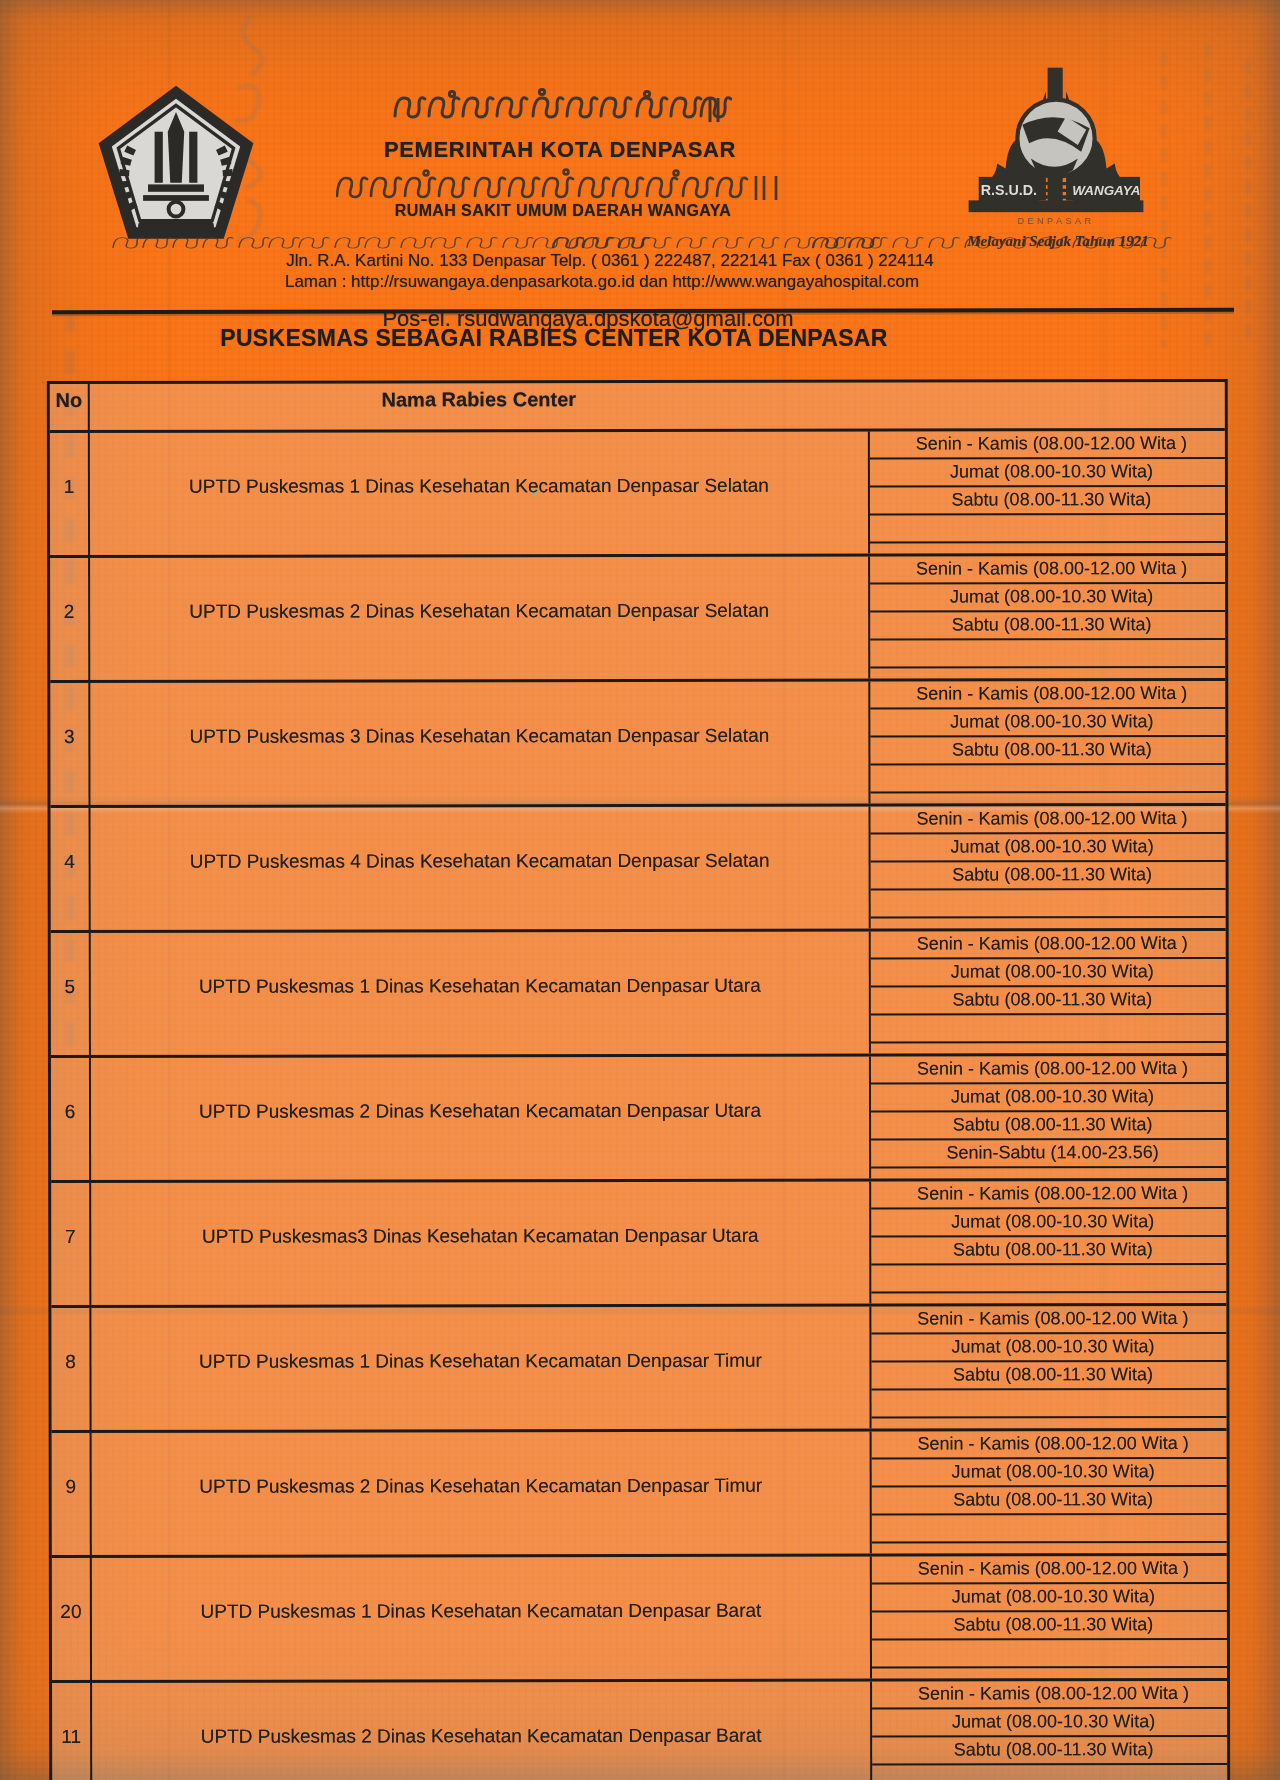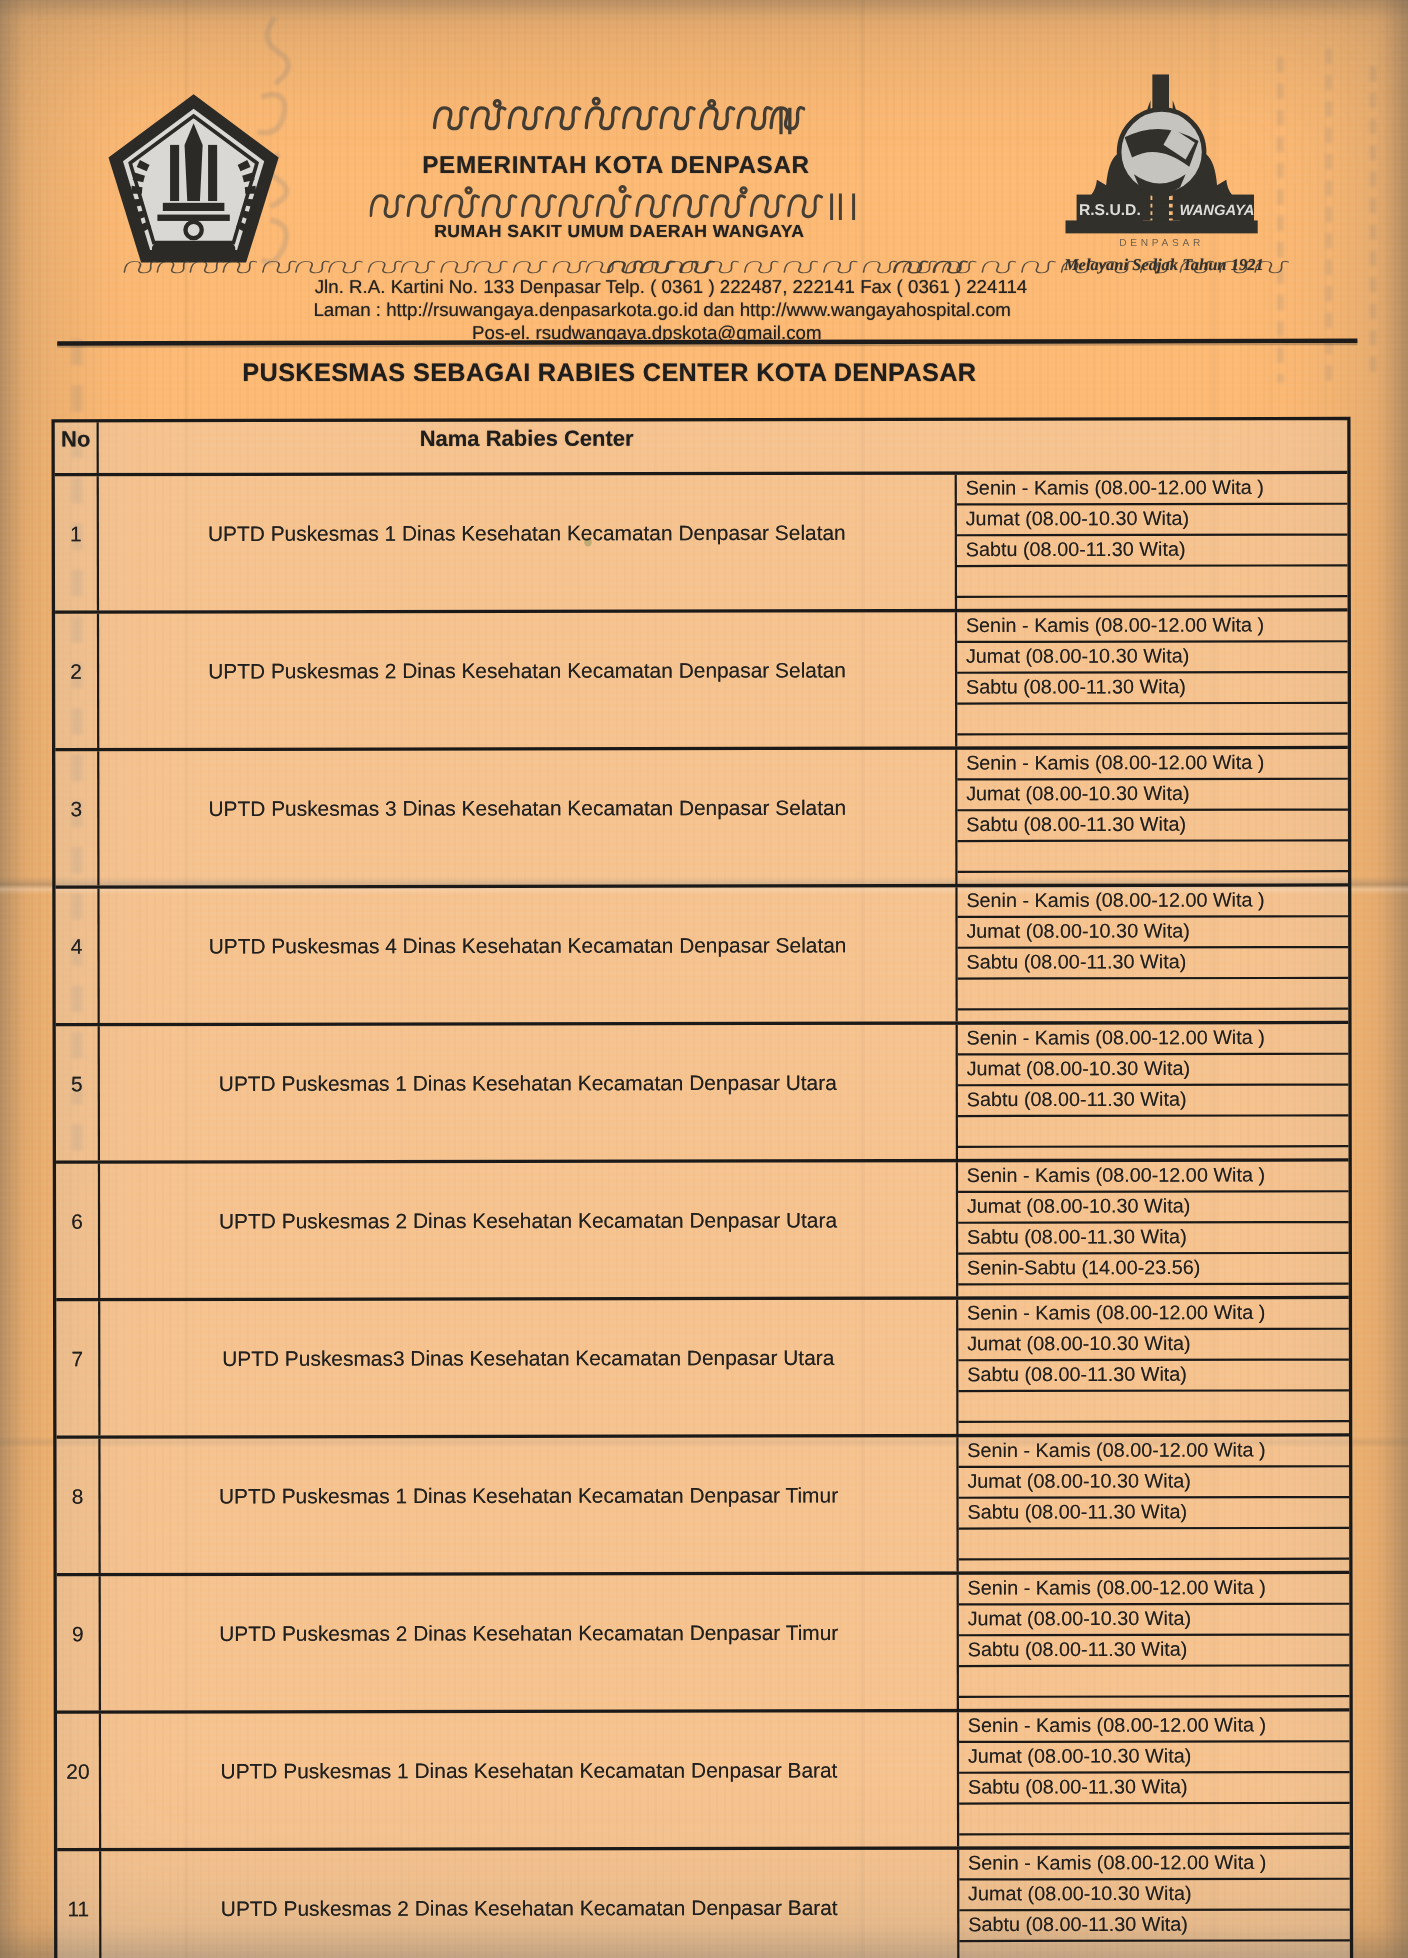--- a/index.html
+++ b/index.html
@@ -1,17 +1,17 @@
 <!DOCTYPE html>
 <html><head>
 <meta charset="utf-8">
 <style>
   html,body{margin:0;padding:0;width:1280px;height:1780px;overflow:hidden;
     font-family:"Liberation Sans", sans-serif;background:#cfcecb;}
-  .paper{position:absolute;inset:0;background:#fdba74;
+  .paper{position:absolute;inset:0;background:#f97316;
     box-shadow:inset 0 0 140px rgba(75,75,72,.38), inset 0 0 30px rgba(90,90,86,.25);}
   
   .paper::before{content:"";position:absolute;inset:0;pointer-events:none;
     background:
       repeating-linear-gradient(90deg, rgba(0,0,0,.018) 0 2px, transparent 2px 7px),
       repeating-linear-gradient(0deg, rgba(255,255,255,.02) 0 3px, transparent 3px 6px),
       linear-gradient(90deg, rgba(70,70,68,.16) 0, transparent 22px),
       linear-gradient(-90deg, rgba(70,70,68,.2) 0, transparent 26px),
       linear-gradient(180deg, rgba(70,70,68,.14) 0, transparent 18px),
       linear-gradient(0deg, rgba(82,84,76,.18) 0, transparent 30px);}
@@ -23,21 +23,21 @@
   .ghost{position:absolute;pointer-events:none;}
 
   
   .emblem{position:absolute;left:92px;top:84px;width:168px;height:158px;}
   .hline{position:absolute;text-align:center;color:#232220;
     text-shadow:0 0 1px rgba(35,34,32,.65);white-space:nowrap;}
   .org1{left:310px;width:500px;top:137px;font-size:22px;font-weight:bold;letter-spacing:.6px;}
   .org2{left:280px;width:566px;top:202px;font-size:16px;font-weight:bold;letter-spacing:.4px;}
   .addr{left:160px;width:900px;top:251px;font-size:17px;}
   .web {left:152px;width:900px;top:272px;font-size:17px;}
-  .mail{left:138px;width:900px;top:293px;font-size:17px;}
+  .mail{left:138px;width:900px;top:306px;font-size:22px;}
   .script-svg{position:absolute;}
   .rule{position:absolute;left:52px;top:309px;width:1182px;height:4px;background:#1d1c1b;
     transform:rotate(-.12deg);box-shadow:0 2px 0 rgba(29,28,27,.25);}
   .wlogo{position:absolute;left:952px;top:66px;width:208px;height:168px;}
   .wcaption{position:absolute;left:948px;top:233px;width:220px;text-align:center;
     font-family:"Liberation Serif", serif;font-style:italic;font-weight:bold;font-size:15px;
     color:#33312d;text-shadow:0 0 1px rgba(51,49,45,.5);}
 
   .doc-title{position:absolute;left:104px;width:900px;top:325px;text-align:center;
     font-size:23px;font-weight:bold;letter-spacing:.3px;color:#1f1e1d;
@@ -53,21 +53,21 @@
   .head .hc{display:flex;align-items:center;justify-content:center;
     font-weight:bold;font-size:20px;color:#1f1e1d;text-shadow:0 0 1px rgba(31,30,29,.55);}
   .trow.body{height:122px;}
   .cell-no{display:flex;align-items:center;justify-content:center;
     font-size:19px;color:#21201f;padding-bottom:14px;text-shadow:0 0 .5px rgba(33,32,31,.6);}
   .cell-name{display:flex;align-items:center;justify-content:center;
     font-size:19px;color:#21201f;padding-bottom:14px;text-shadow:0 0 .5px rgba(33,32,31,.6);}
   .cell-times{display:flex;flex-direction:column;}
   .tsub{height:28px;box-sizing:border-box;border-bottom:2px solid #1b1a19;
     line-height:25px;padding-left:8px;font-size:18px;color:#201f1e;
-    text-shadow:0 0 .5px rgba(32,31,30,.55);white-space:nowrap;}
+    text-shadow:0 0 .5px rgba(32,31,30,.55);white-space:nowrap;text-align:center;}
   .tfill{flex:1;}
   .dot{position:absolute;width:7px;height:9px;border-radius:50%;background:#a9954d;opacity:.85;filter:blur(.4px);}
 </style>
 </head>
 <body>
 
 <div class="paper">
 
   <div class="stripe" style="left:168px"></div>
   <div class="stripe" style="left:782px"></div>

